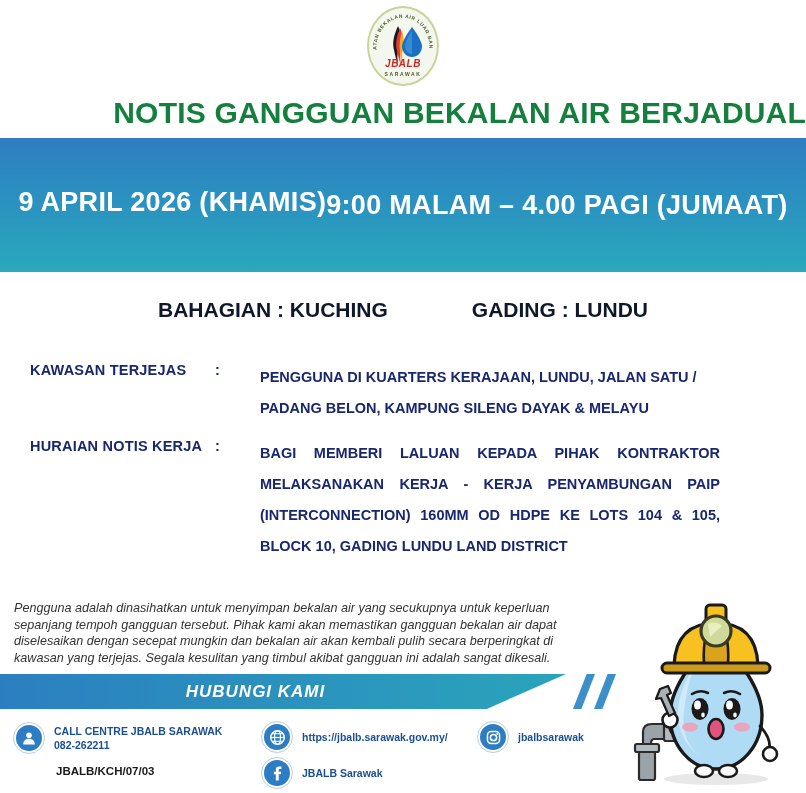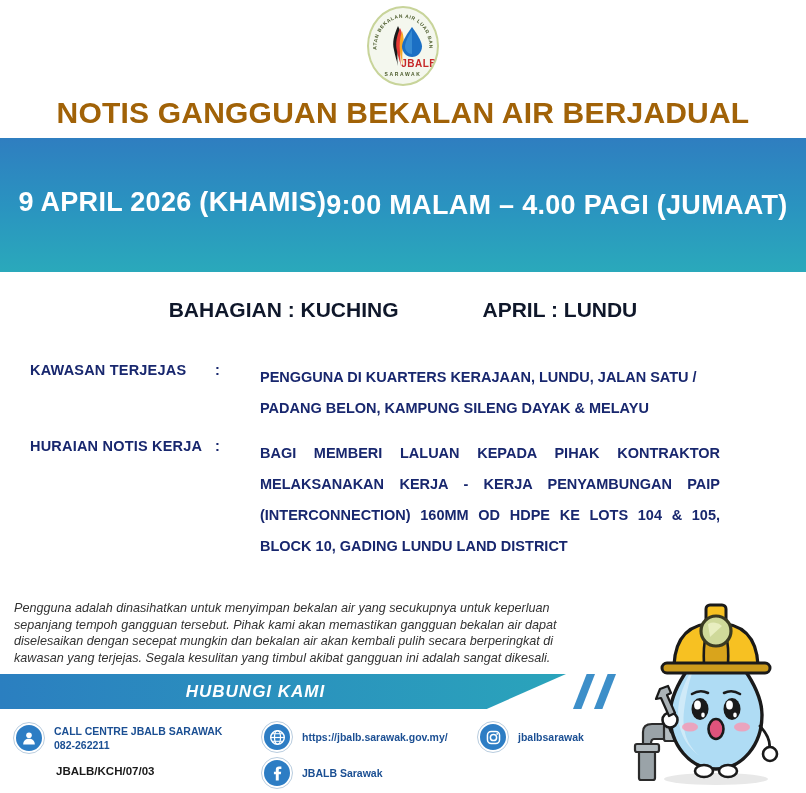--- a/index.html
+++ b/index.html
@@ -35,39 +35,39 @@
   .logo .flame {
     position: absolute; left: 23px; top: 18px;
     width: 12px; height: 40px;
   }
   .logo .drop {
     position: absolute; left: 32px; top: 19px;
     width: 22px; height: 30px;
   }
   .logo .brand {
     position: absolute; left: 0; right: 0; top: 50px;
-    text-align: right;
+    text-align: center;
     font-family: "Liberation Sans", sans-serif;
-    font-size: 10px; font-weight: bold; 
+    font-size: 10px; font-weight: bold; font-style: italic;
     color: #c62828;
     letter-spacing: .5px;
   }
   .logo .sub {
     position: absolute; left: 0; right: 0; top: 63px;
     text-align: center;
     font-size: 5px; font-weight: bold; color: #4a5a2a;
     letter-spacing: 1.6px;
   }
 
   
   .main-title {
     position: absolute; left: 0; right: 0; top: 96px;
-    text-align: center;
+    text-align: right;
     font-size: 30px; font-weight: bold;
-    color: #a16207;
+    color: #15803d;
     letter-spacing: .2px;
     white-space: nowrap;
   }
 
   
   .date-banner {
     position: absolute; left: 0; right: 0; top: 138px;
     height: 134px;
     background: linear-gradient(180deg, #2f7ec0 0%, #2a93c0 50%, #2aa9bb 100%);
     display: flex; flex-direction: row;
@@ -212,21 +212,21 @@
 
   <div class="main-title">NOTIS GANGGUAN BEKALAN AIR BERJADUAL</div>
 
   <div class="date-banner">
     <div class="date-line1">9 APRIL 2026 (KHAMIS)</div>
     <div class="date-line2">9:00 MALAM – 4.00 PAGI (JUMAAT)</div>
   </div>
 
   <div class="region-row">
     <div class="bahagian">BAHAGIAN : KUCHING</div>
-    <div class="daerah">APRIL : LUNDU</div>
+    <div class="daerah">GADING : LUNDU</div>
   </div>
 
   <div class="detail" id="row-kawasan">
     <div class="lbl">KAWASAN TERJEJAS</div>
     <div class="colon">:</div>
     <div class="val">PENGGUNA DI KUARTERS KERAJAAN, LUNDU, JALAN SATU / PADANG BELON, KAMPUNG SILENG DAYAK &amp; MELAYU</div>
   </div>
 
   <div class="detail" id="row-huraian">
     <div class="lbl">HURAIAN NOTIS KERJA</div>

